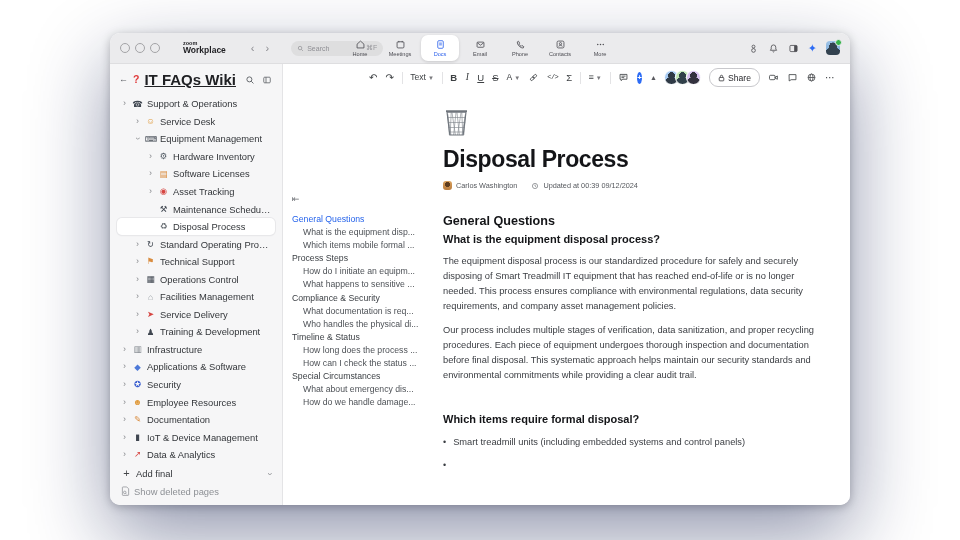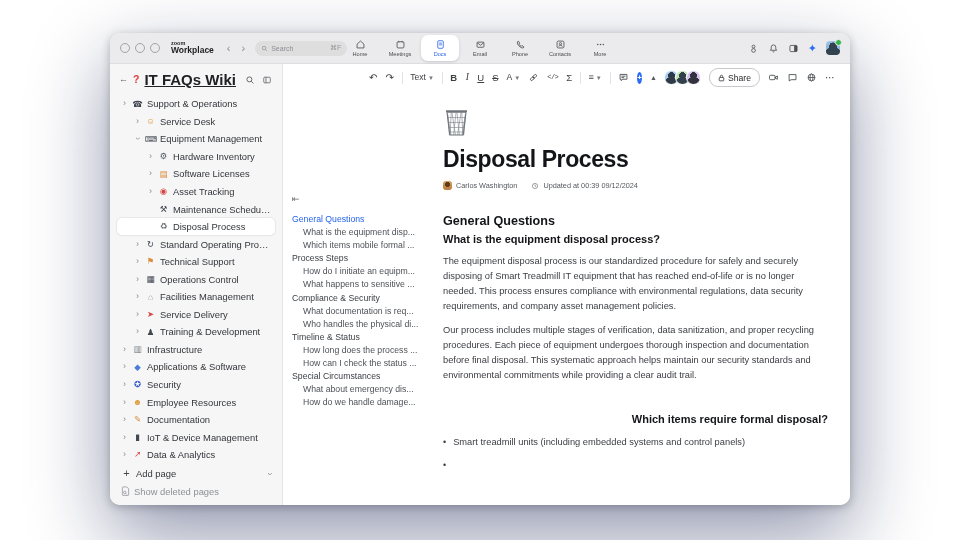--- a/index.html
+++ b/index.html
@@ -1,20 +1,20 @@
 <!DOCTYPE html>
 <html><head>
 <meta charset="utf-8">
 <style>
   html,body{margin:0;padding:0;}
   body{width:960px;height:540px;overflow:hidden;font-family:"Liberation Sans","DejaVu Sans",sans-serif;-webkit-font-smoothing:antialiased;}
   .stage{position:relative;width:960px;height:540px;background:radial-gradient(130% 150% at 15% -5%, #6fa0f8 0%, #61q 0%) ,linear-gradient(112deg,#5f9bf6 0%,#3a78ee 45%,#1d4fd8 100%);}
   .window{position:absolute;left:110px;top:33px;width:740px;height:472px;background:#fff;border-radius:10px;overflow:hidden;display:flex;flex-direction:column;box-shadow:0 30px 80px rgba(8,20,70,.45),0 2px 10px rgba(0,0,0,.25);}
   
-  .titlebar{height:30px;flex:0 0 auto;background:#ebebed;border-bottom:1px solid #dedee0;display:flex;align-items:center;padding:0 10px;position:relative;}
+  .titlebar{height:30px;flex:0 0 auto;background:#ebebed;border-bottom:1px solid #dedee0;display:flex;align-items:center;padding:0 10px;position:relative;gap:12px;}
   .lights{display:flex;gap:5px;}
   .light{width:8px;height:8px;border-radius:50%;border:1px solid #a3a3a6;background:transparent;}
   .brand{margin-left:11px;line-height:1.05;}
   .brand .z{display:block;font-size:5.5px;font-weight:700;color:#1e1e22;}
   .brand .w{display:block;font-size:8.5px;font-weight:700;color:#1e1e22;}
   .navarrows{display:flex;gap:11px;margin-left:13px;color:#8b8b90;font-size:11px;line-height:1;}
   .searchbox{margin-left:10px;width:80px;height:15px;background:#dededf;border-radius:8px;display:flex;align-items:center;padding:0 6px;gap:3px;color:#8f8f94;font-size:7px;}
   .searchbox svg{width:7px;height:7px;flex:0 0 auto;}
   .search-k{margin-left:auto;color:#96969b;}
   .tabs{position:absolute;left:50%;top:2px;transform:translateX(-50%);display:flex;gap:2px;}
@@ -86,21 +86,21 @@
   .toc-entry.active{color:#2563eb;}
   .docpane{flex:1;padding:17px 22px 0 13px;min-width:0;box-sizing:border-box;}
   .doc-trash svg{width:27px;height:29px;}
   .doc-title{font-size:23px;font-weight:800;color:#141518;letter-spacing:-0.4px;margin-top:9px;}
   .byline{display:flex;align-items:center;gap:4px;font-size:7.3px;color:#55585d;margin-top:8px;}
   .by-av{width:9px;height:9px;border-radius:3px;background:radial-gradient(circle at 50% 38%,#5e3c1e 0 36%,transparent 37%),linear-gradient(180deg,#d9a15e,#b97b3c);}
   .by-gap{width:6px;}
   .byline svg{width:8px;height:8px;color:#6a6d72;}
   .h2{font-size:12.6px;font-weight:700;color:#141518;margin-top:24px;}
   .h3{font-size:11px;font-weight:700;color:#141518;margin-top:5px;}
-  .h3.big-gap{margin-top:30px;text-align:right;}
+  .h3.big-gap{margin-top:30px;}
   .para{font-size:9.3px;line-height:1.62;color:#3a3d42;margin-top:9px;max-width:398px;}
   .blist{margin-top:4px;max-width:398px;}
   .bitem{display:flex;gap:7px;font-size:9.3px;line-height:1.4;color:#3a3d42;margin-top:10.5px;}
   .bmark{flex:0 0 auto;font-size:9px;line-height:1.4;color:#3a3d42;}
   .bmark::before{content:"•";}
   svg{display:block;}
 </style>
 </head>
 <body>
 
@@ -326,21 +326,21 @@
             </div>
           <div class="s-item">
               <span class="chev"></span>
               <span class="s-ico" style="color: rgb(214, 69, 65);">↗</span>
               <span class="s-lbl">Data &amp; Analytics</span>
             </div>
         </div>
         <div class="sb-foot">
           <div class="s-item">
               <span class="s-plus">+</span>
-              <span class="s-lbl">Add page</span>
+              <span class="s-lbl">Add final</span>
               <span class="add-chev">›</span>
             </div>
           <div class="s-item deleted">
             <svg viewBox="0 0 14 16" fill="none" stroke="currentColor" stroke-width="1.2">
                 <path d="M3 1.5h6l3 3V14a1 1 0 0 1-1 1H3a1 1 0 0 1-1-1V2.5a1 1 0 0 1 1-1z"></path>
                 <circle cx="5.8" cy="10.2" r="2"></circle>
                 <line x1="7.3" y1="11.7" x2="9" y2="13.4"></line>
               </svg>
             <span class="s-lbl">Show deleted pages</span>
           </div>

